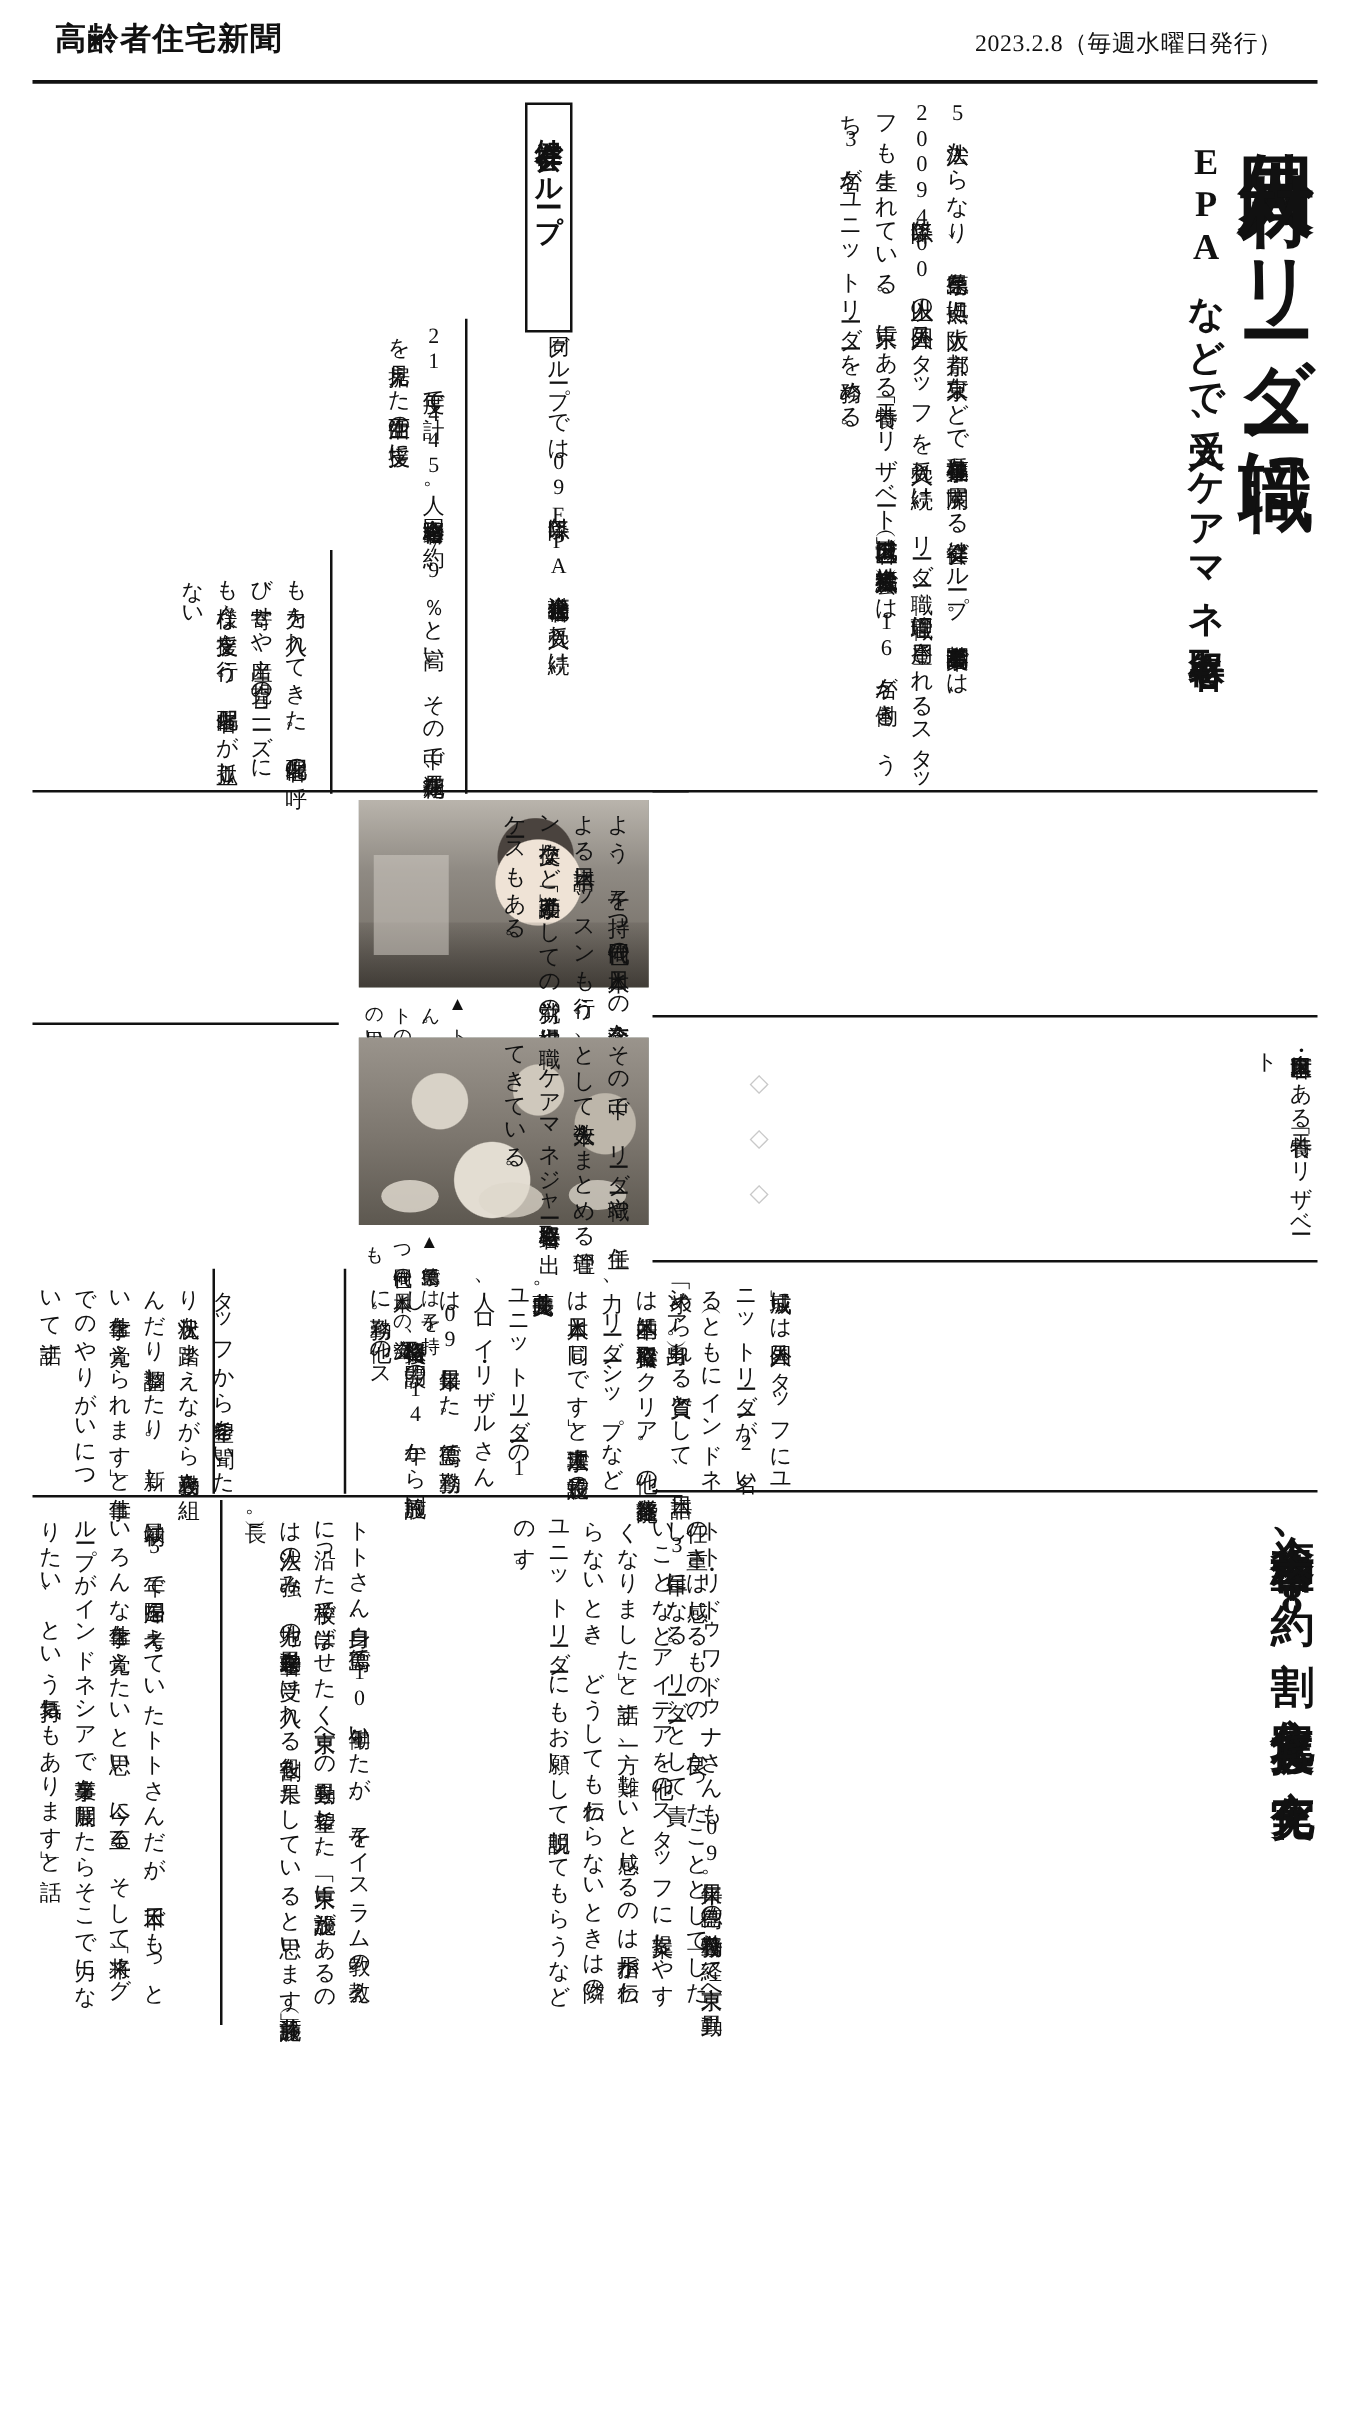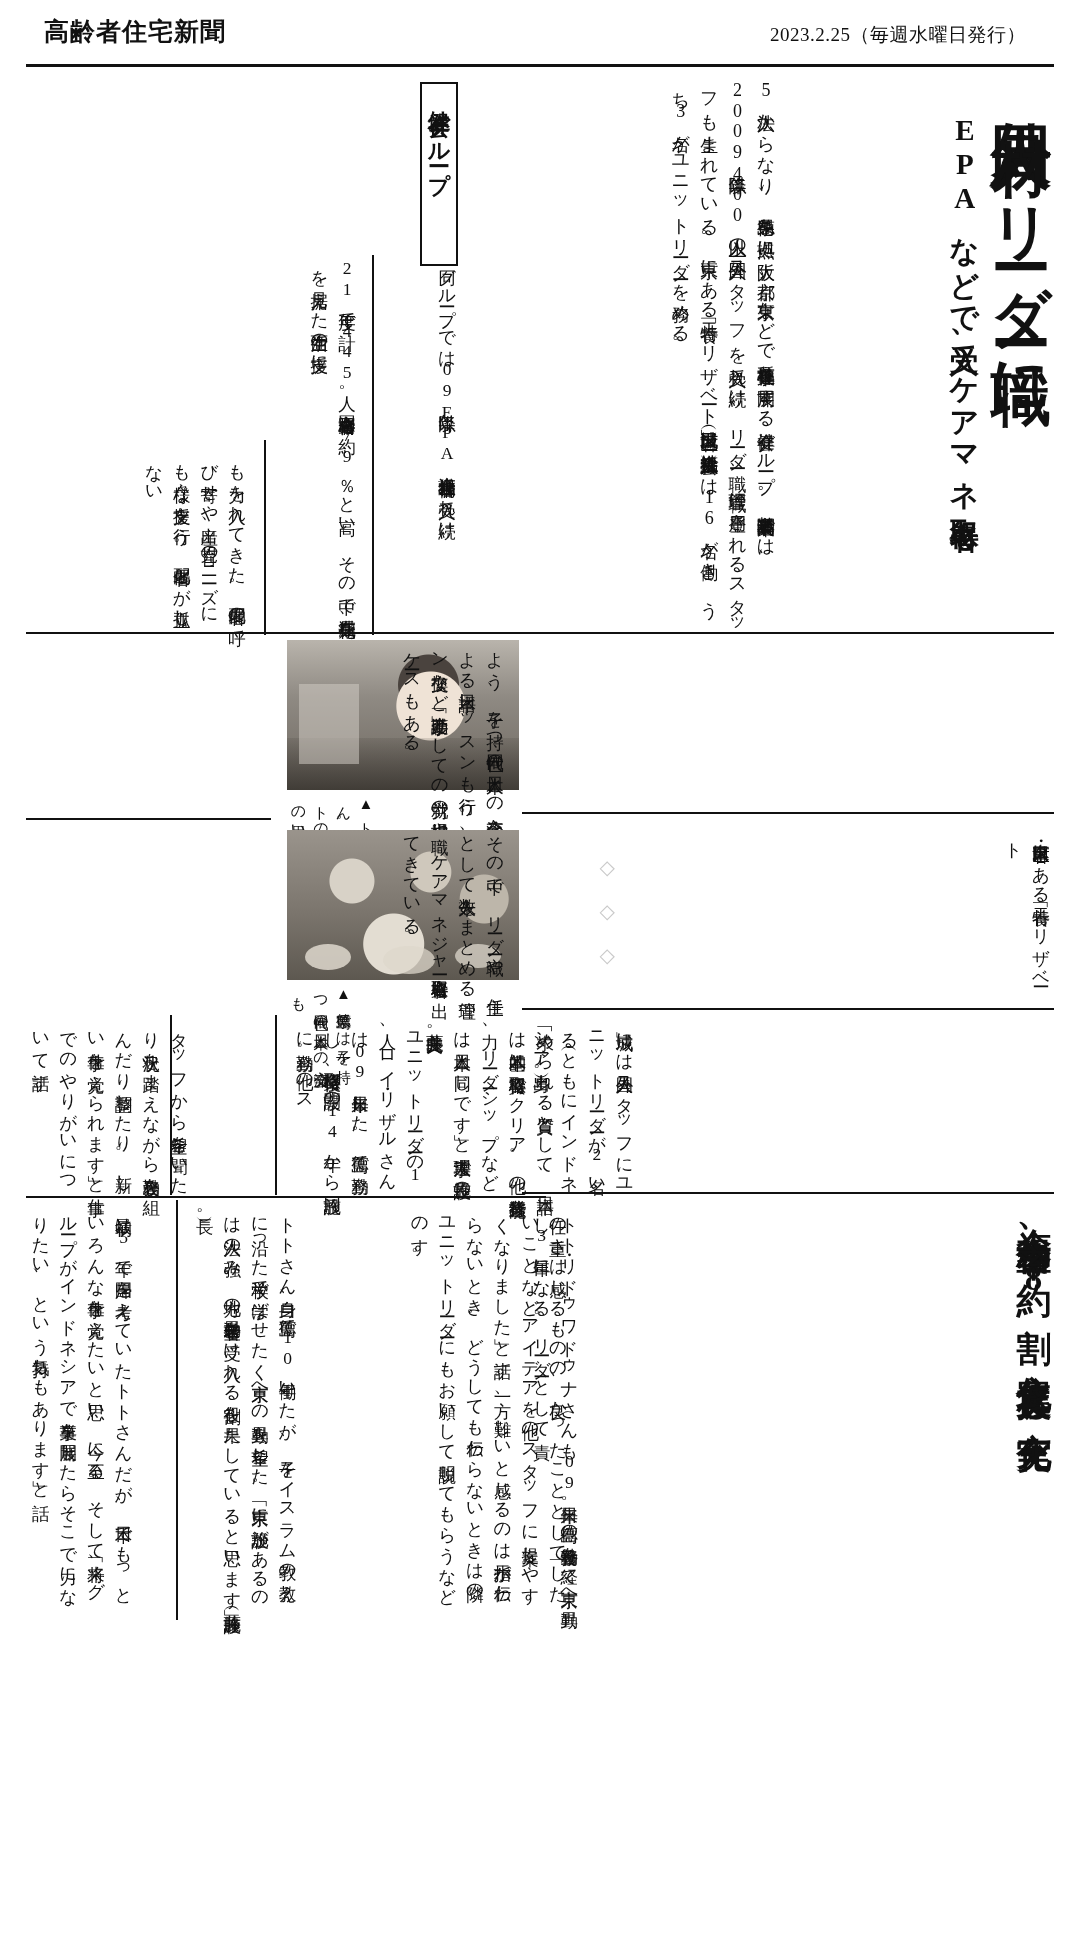--- a/index.html
+++ b/index.html
@@ -141,21 +141,21 @@
     line-height:1.6;
   }
 </style>
 </head>
 <body>
 
 <div class="page">
 
   <div class="masthead">
     <div class="masthead-title">高齢者住宅新聞</div>
-    <div class="masthead-date">2023.2.25（毎週水曜日発行）</div>
+    <div class="masthead-date">2023.2.8（毎週水曜日発行）</div>
   </div>
 
   <div class="headline-area">
     <div class="headline-sub">EPAなどで受入、ケアマネ取得者も</div>
     <div class="headline-main">外国人人材 リーダー職に</div>
   </div>
 
   <div class="col" style="top:80px; right:300px; height:550px; font-size:18px;">5法人からなり、徳島県を拠点に大阪、京都、東京などで各種福祉事業を展開する健祥会グループ。高齢者関連事業では、2009年以降400人以上の外国人スタッフを受入れ続け、リーダー職、管理職に登用されるスタッフも生まれている。東京にある特養「エリザベート成城」（世田谷区）／社会福祉法人緑風会）では16名が働き、うち3名がユニットリーダーを務める。</div>
 
   <div class="boxlabel" style="top:82px; right:622px; height:160px;">健祥会グループ</div>

